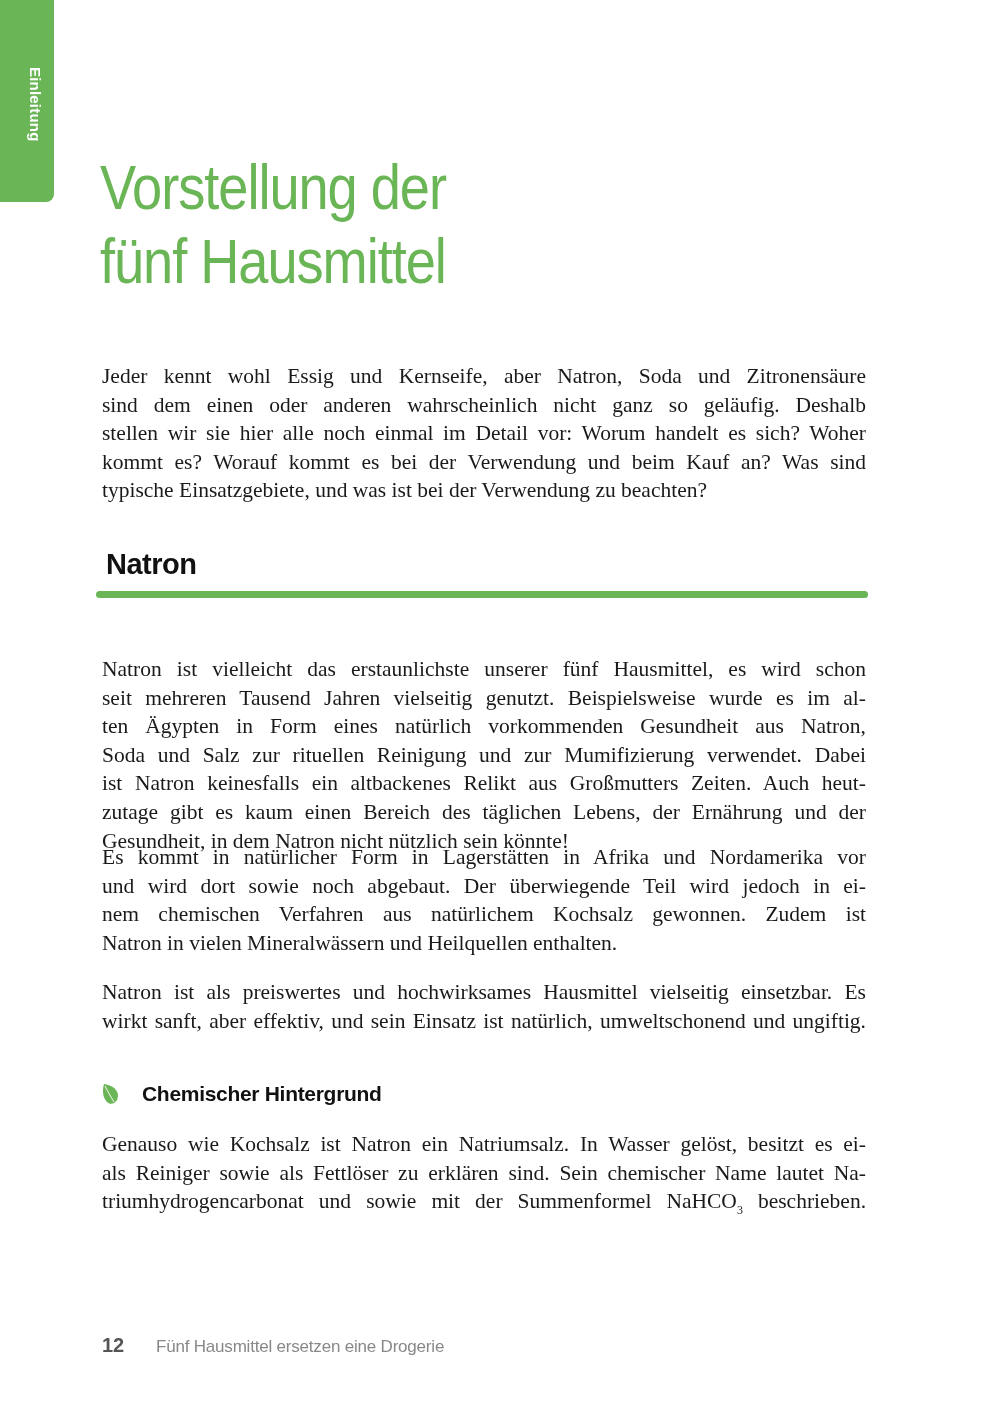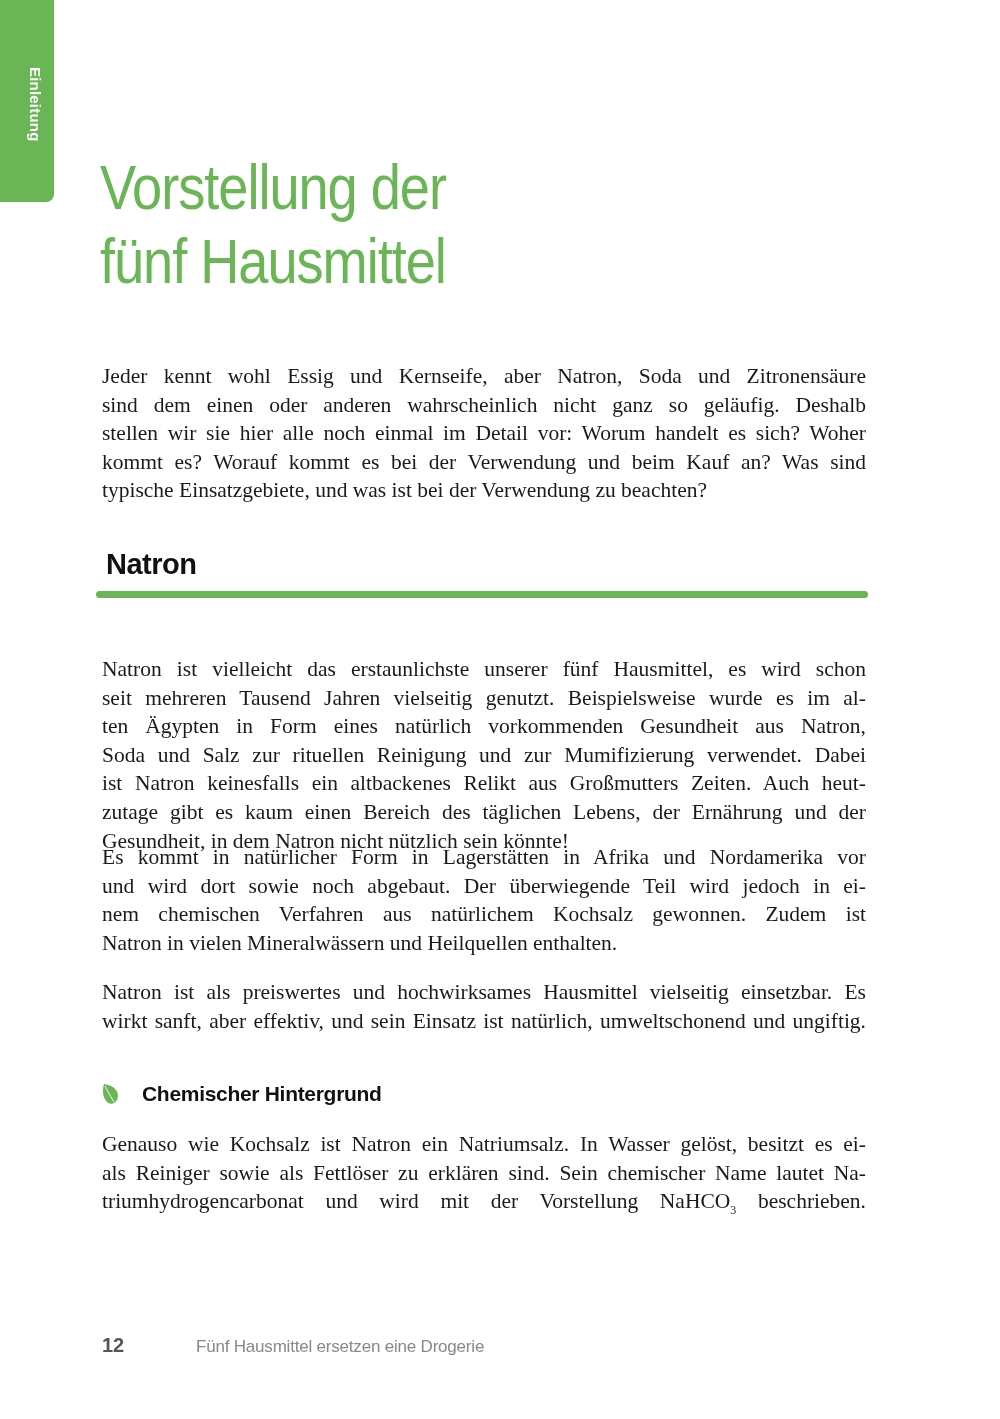--- a/index.html
+++ b/index.html
@@ -50,21 +50,20 @@
   .sub-heading-text {
     font-family: "Liberation Sans", sans-serif; font-weight: bold; font-size: 21px; color: #111;
     letter-spacing: -0.3px;
   }
 
   sub.formula-sub { font-size: 12px; vertical-align: -6px; line-height: 0; }
 
   .footer {
     position: absolute; left: 102px; top: 1334px; display: flex; align-items: baseline;
     font-family: "Liberation Sans", sans-serif;
-    gap: 40px;
   }
   .page-number { font-weight: bold; font-size: 20px; color: #555; width: 54px; }
   .book-title { font-size: 17px; color: #888; letter-spacing: -0.2px; }
 </style>
 </head>
 <body>
 
 <div class="side-tab">
   <div class="side-tab-label">Einleitung</div>
 </div>
@@ -113,19 +112,19 @@
       <path d="M2 1 C14 3 18 10 15 17 C13 21 8 22 5 19 C1 15 0 8 2 1 Z" fill="#6ab555"></path>
       <path d="M3 3 C6 9 9 14 12 19" stroke="#ffffff" stroke-width="1.2" fill="none" opacity="0.7"></path>
     </svg>
   </span>
   <span class="sub-heading-text">Chemischer Hintergrund</span>
 </div>
 
 <p class="para" style="top:1130px;">
   <span class="line">Genauso wie Kochsalz ist Natron ein Natriumsalz. In Wasser gelöst, besitzt es ei-</span>
   <span class="line">als Reiniger sowie als Fettlöser zu erklären sind. Sein chemischer Name lautet Na-</span>
-  <span class="line"><span>triumhydrogencarbonat und wird mit der Vorstellung NaHCO</span><sub class="formula-sub">3</sub><span style="white-space: pre;"> beschrieben.</span></span>
+  <span class="line"><span>triumhydrogencarbonat und sowie mit der Summenformel NaHCO</span><sub class="formula-sub">3</sub><span style="white-space: pre;"> beschrieben.</span></span>
 </p>
 
 <div class="footer">
   <span class="page-number">12</span>
   <span class="book-title">Fünf Hausmittel ersetzen eine Drogerie</span>
 </div>
 
 </body></html>

